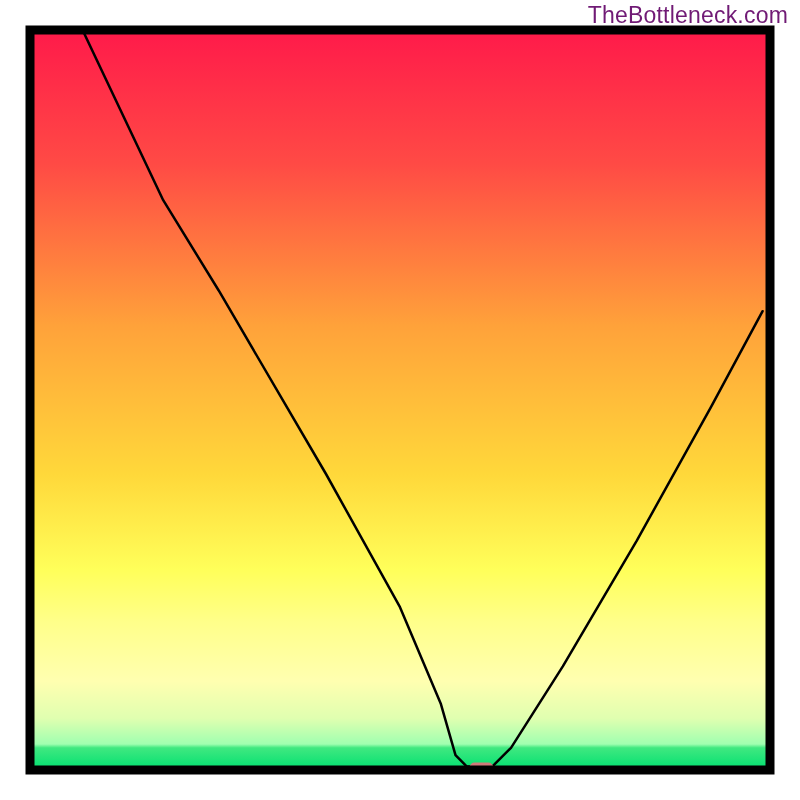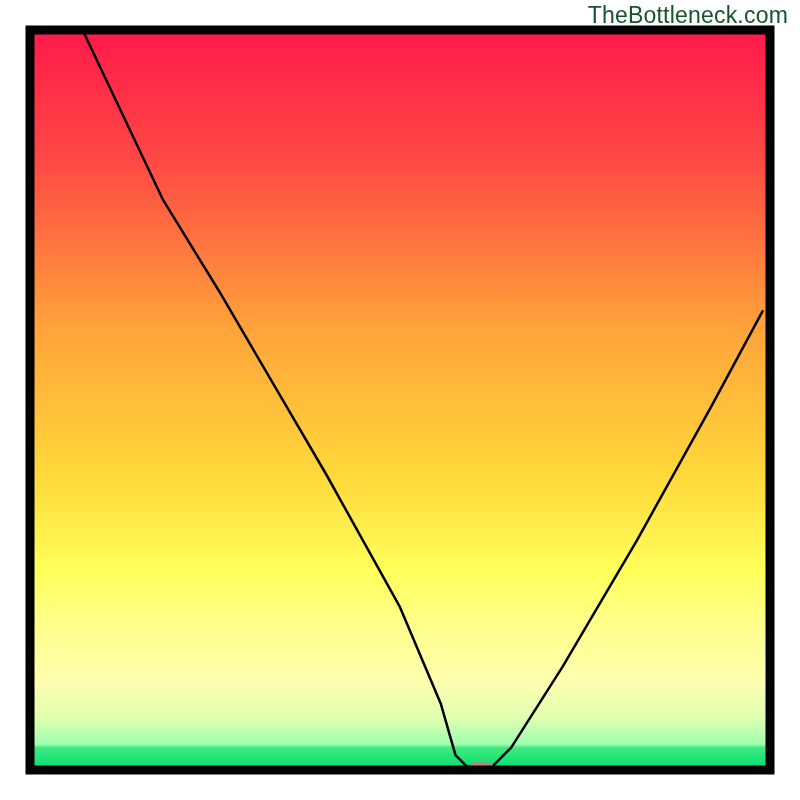--- a/index.html
+++ b/index.html
@@ -9,21 +9,21 @@
     background: #ffffff;
     position: relative;
     font-family: Arial, Helvetica, sans-serif;
   }
   .watermark {
     position: absolute;
     top: 2px;
     right: 12px;
     font-size: 23px;
     font-weight: 500;
-    color: #14532d;
+    color: #701a75;
     letter-spacing: 0.2px;
     z-index: 10;
   }
   .chart-container {
     position: absolute;
     top: 0;
     left: 0;
     width: 800px;
     height: 800px;
   }

